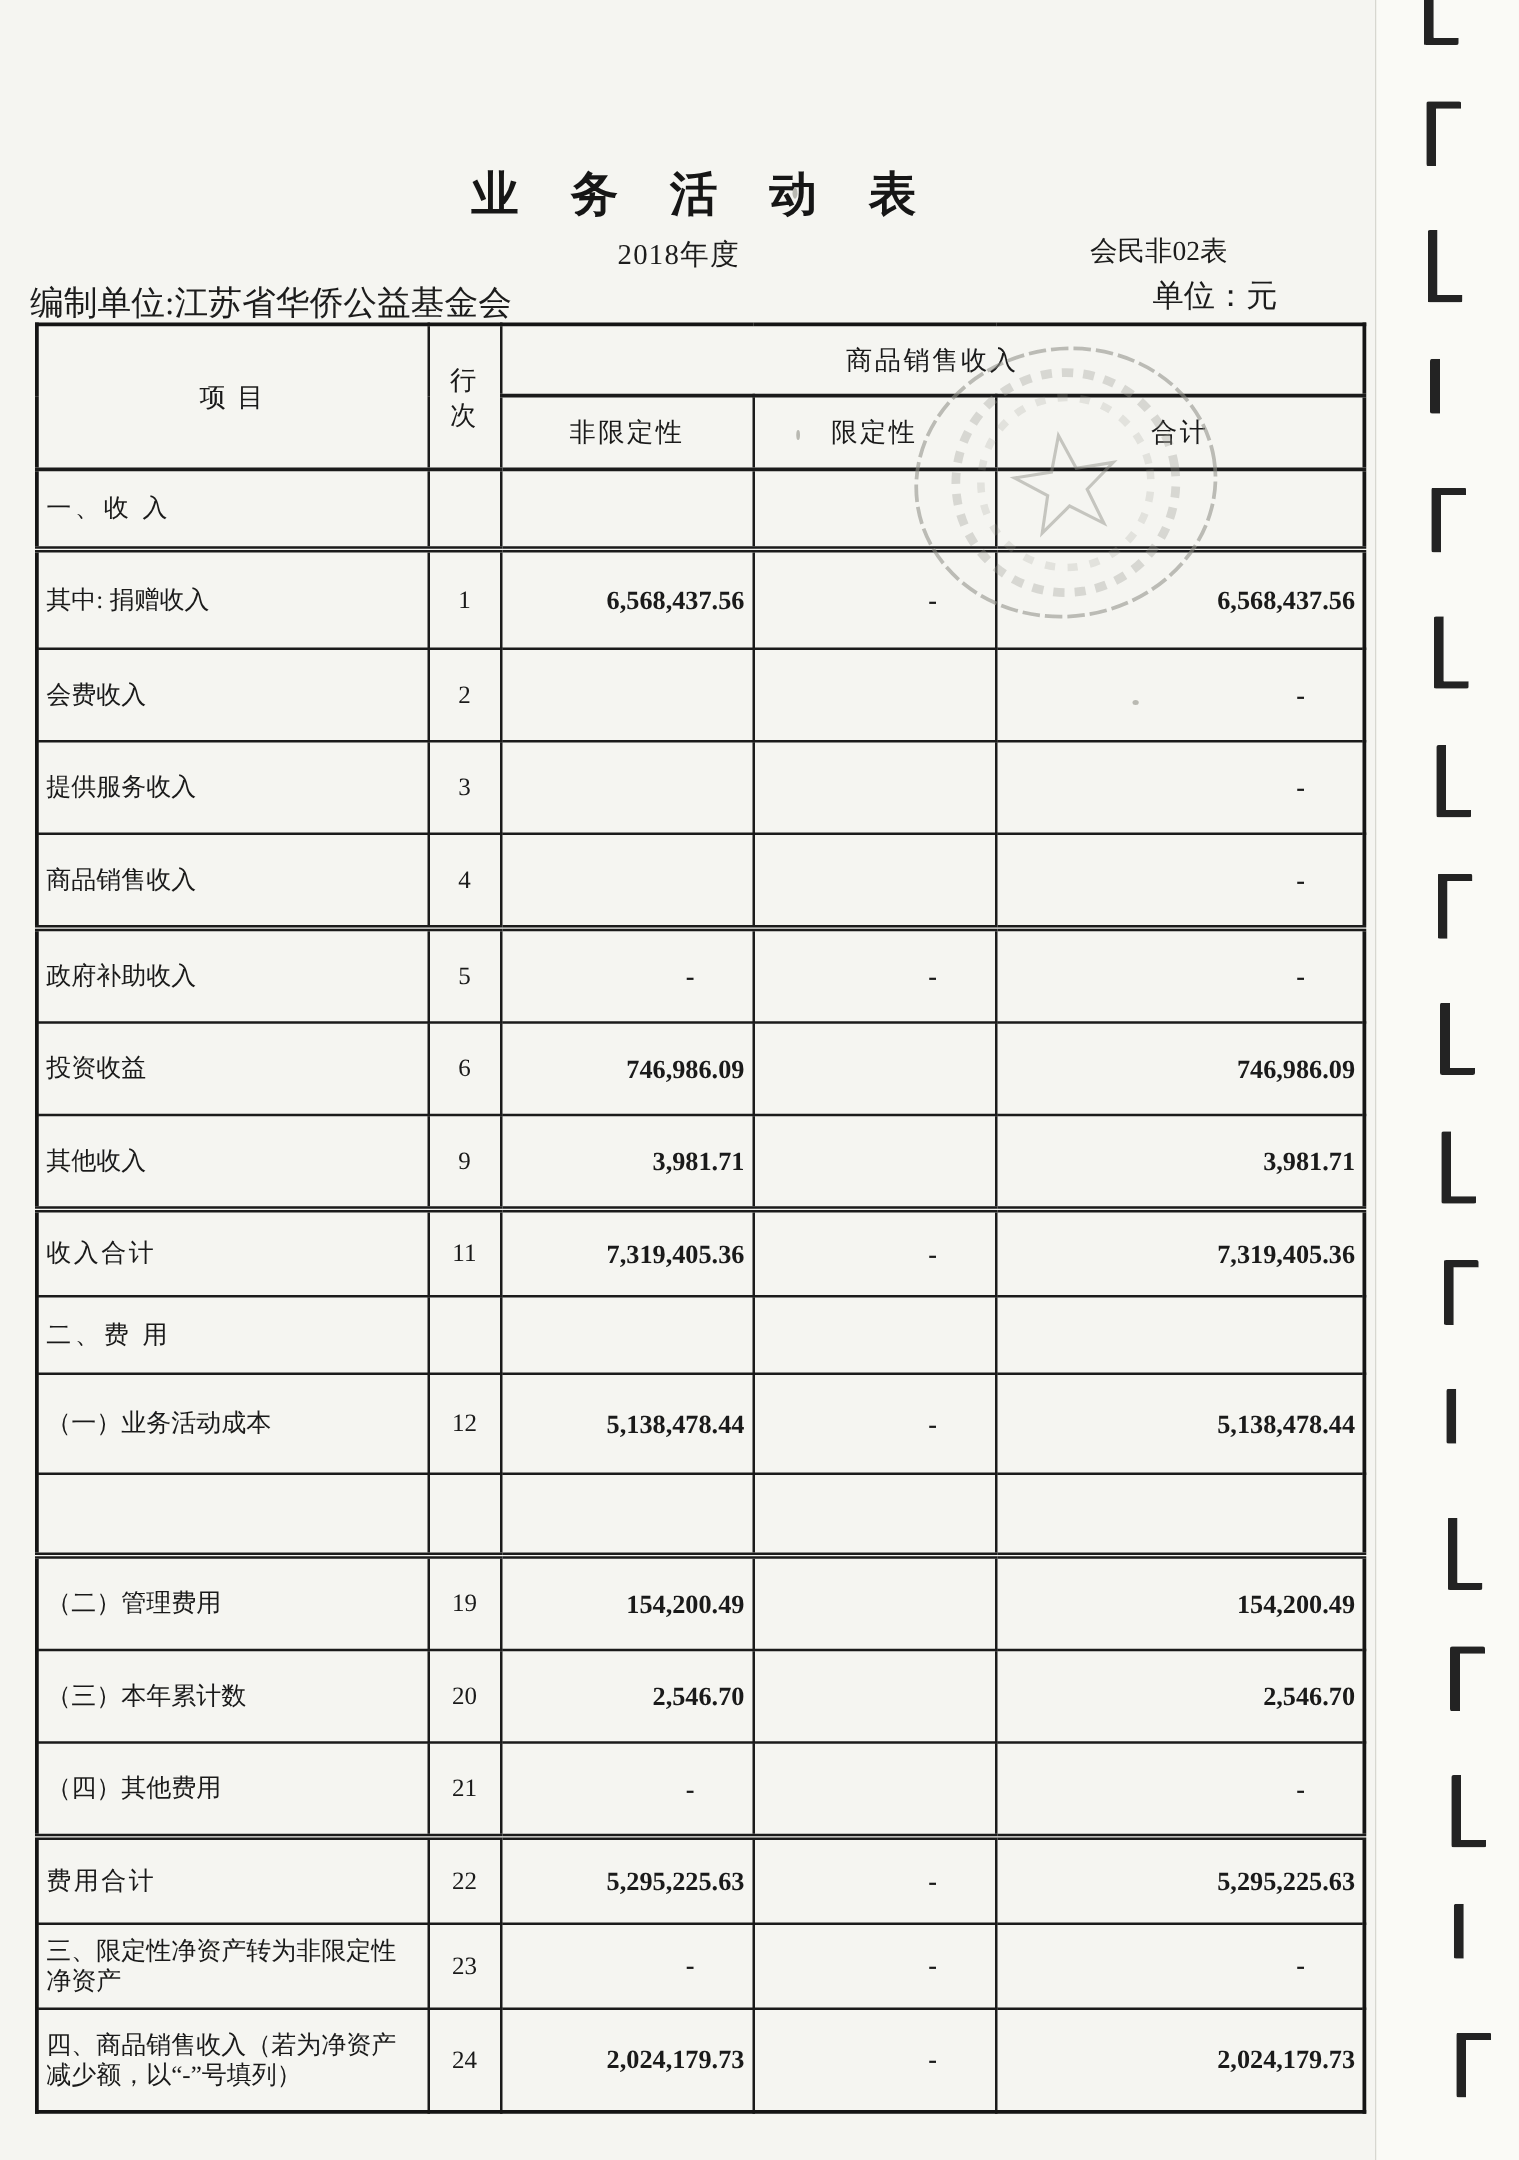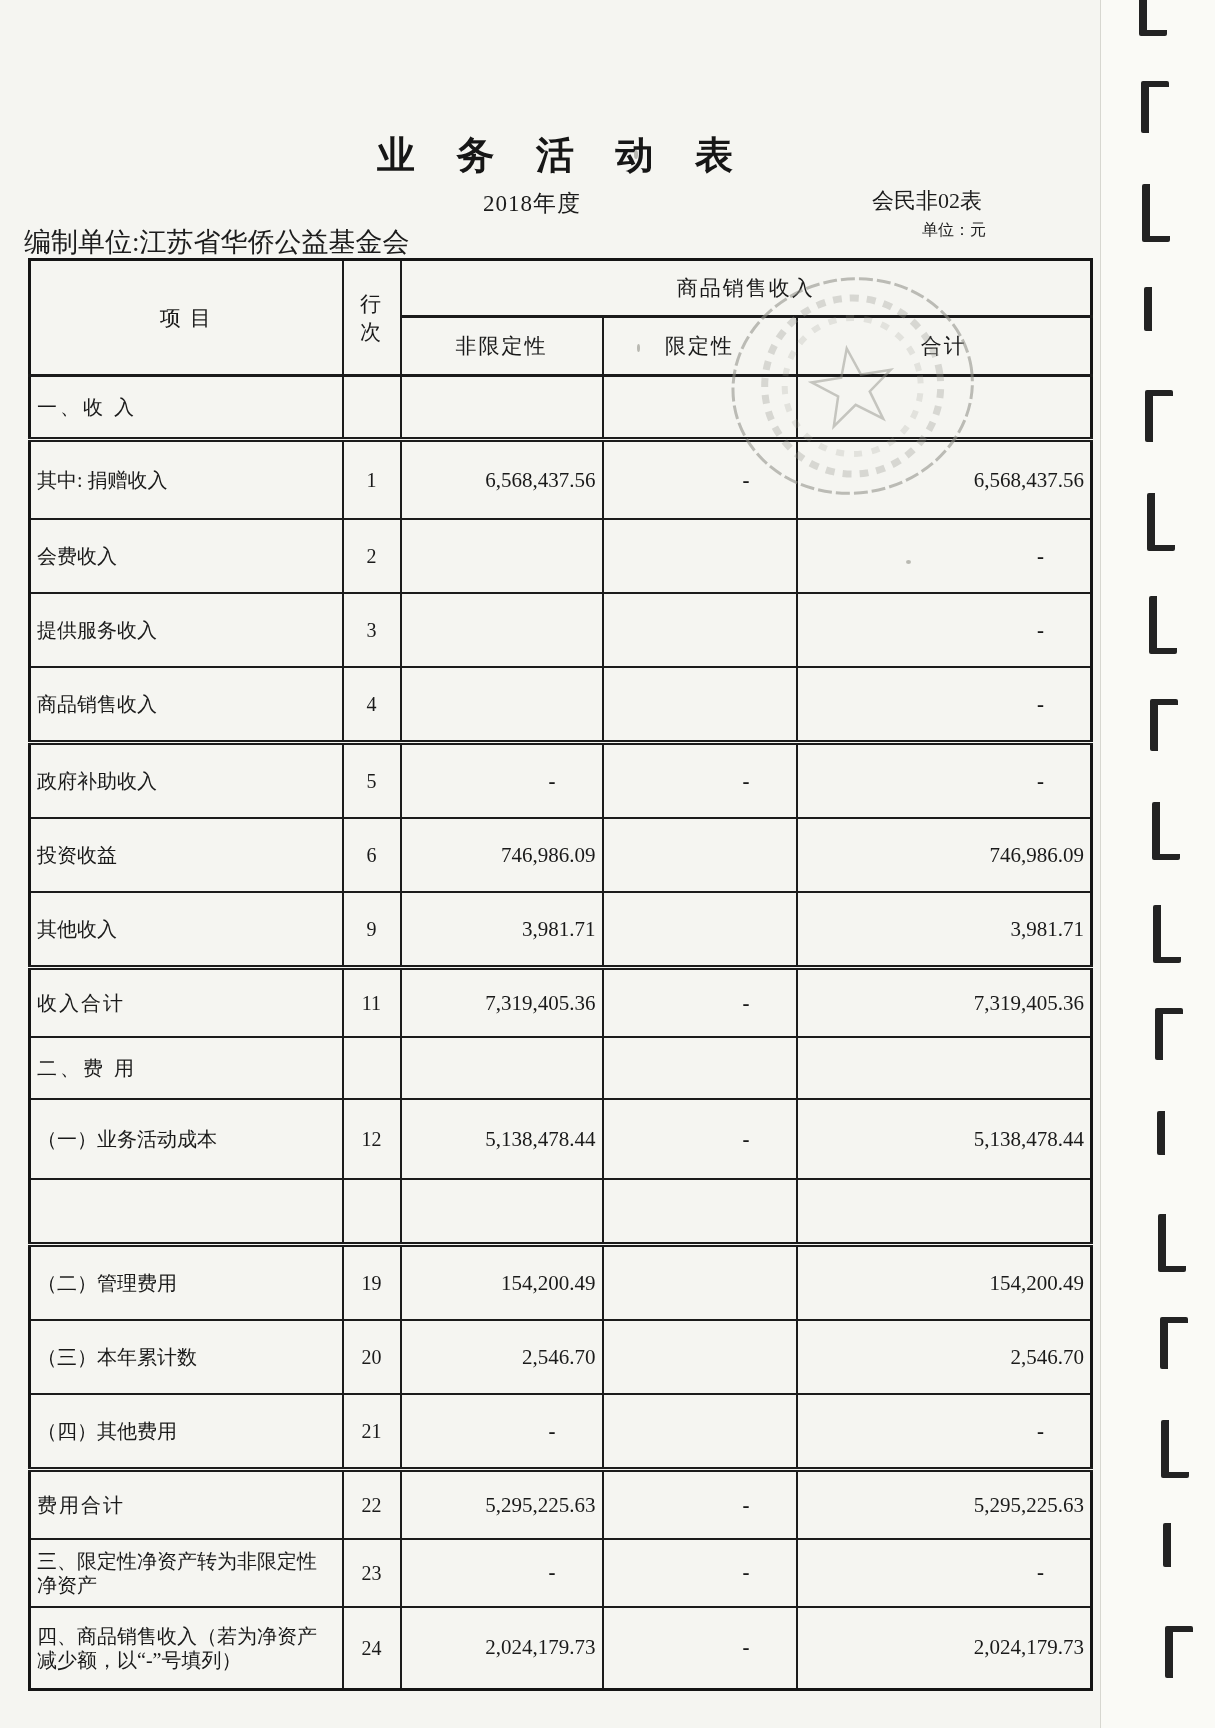--- a/index.html
+++ b/index.html
@@ -9,26 +9,26 @@
     font-family:"Liberation Serif", serif;
     color:#1c1c1c;
   }
   
   .doc-title{
     position:absolute;top:130px;left:0;width:1062px;
     text-align:center;font-size:38px;font-weight:bold;
     letter-spacing:16px;color:#161616;margin-left:32px;
   }
   .doc-year{
-    position:absolute;top:188px;left:1px;width:1062px;
+    position:absolute;top:188px;left:12px;width:1062px;
     text-align:center;font-size:23px;letter-spacing:1px;
   }
   .form-code{position:absolute;top:186px;left:872px;font-size:22px;}
   .prepared-by{position:absolute;top:224px;left:24px;font-size:27px;}
-  .unit-label{position:absolute;top:220px;left:922px;font-size:16px;}
+  .unit-label{position:absolute;top:220px;left:922px;font-size:25px;}
 
   
   table.sheet{
     position:absolute;left:28px;top:258px;width:1062px;
     border-collapse:collapse;table-layout:fixed;
     font-size:20px;color:#1a1a1a;
   }
   table.sheet col.c1{width:313px}
   table.sheet col.c2{width:58px}
   table.sheet col.c3{width:202px}
@@ -38,21 +38,21 @@
     border:2px solid #1b1b1b;
     padding:0 6px;vertical-align:middle;
     overflow:hidden;
   }
   table.sheet{border:3px solid #151515;}
   thead th{font-weight:normal;text-align:center;font-size:21px;letter-spacing:2px;}
   thead tr.h1 th{height:54px;border-bottom-width:3px;}
   thead tr.h2 th{height:56px;border-bottom-width:3px;}
   td.c-item{text-align:left;line-height:1.25;}
   td.c-line{text-align:center;font-size:20px;}
-  td.c-num{text-align:right;padding-right:14px;font-size:21px;white-space:nowrap;}
+  td.c-num{text-align:right;padding-right:14px;font-size:21px;white-space:nowrap;font-weight:bold;}
   td.c-num.dash{padding-right:46px;font-weight:bold;}
   .ind-0{padding-left:8px;}
   .ind-p{padding-left:22px;}
   .ind-1{padding-left:62px;}
   .ind-2{padding-left:128px;letter-spacing:2px;}
   .sec{letter-spacing:3px;}
   
   tbody tr:nth-child(1) td{height:60px;}
   tbody tr:nth-child(2) td{height:76px;}
   tbody tr:nth-child(3) td,tbody tr:nth-child(4) td,tbody tr:nth-child(5) td,

